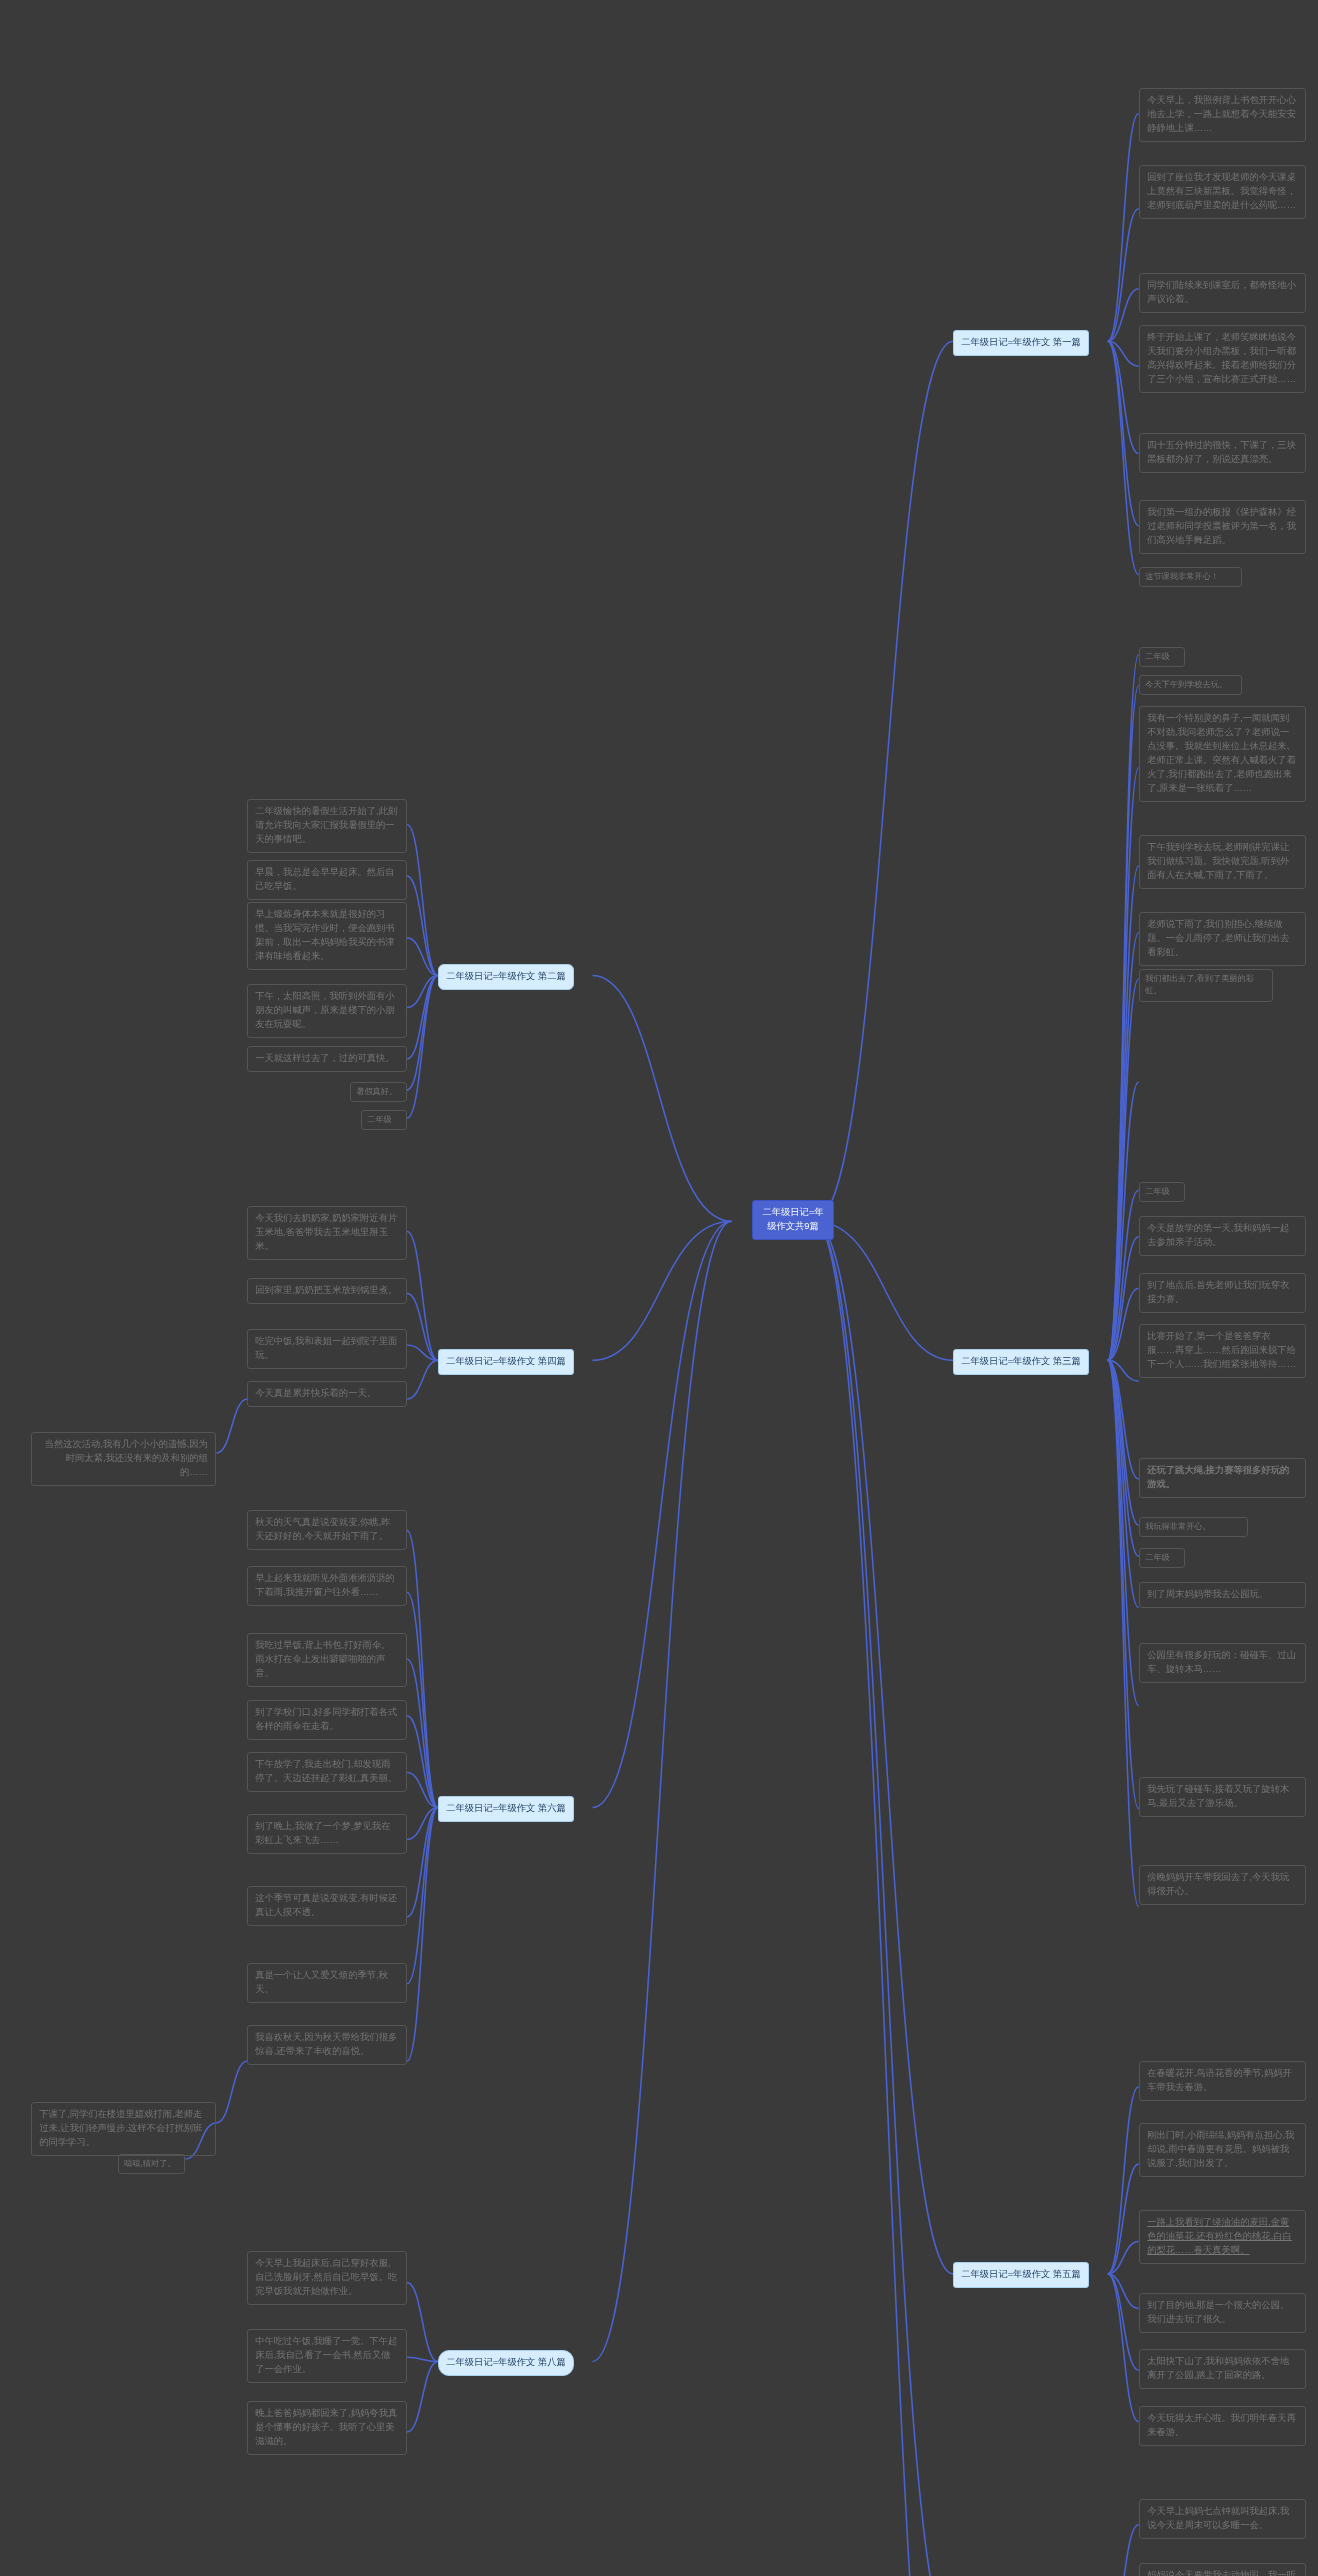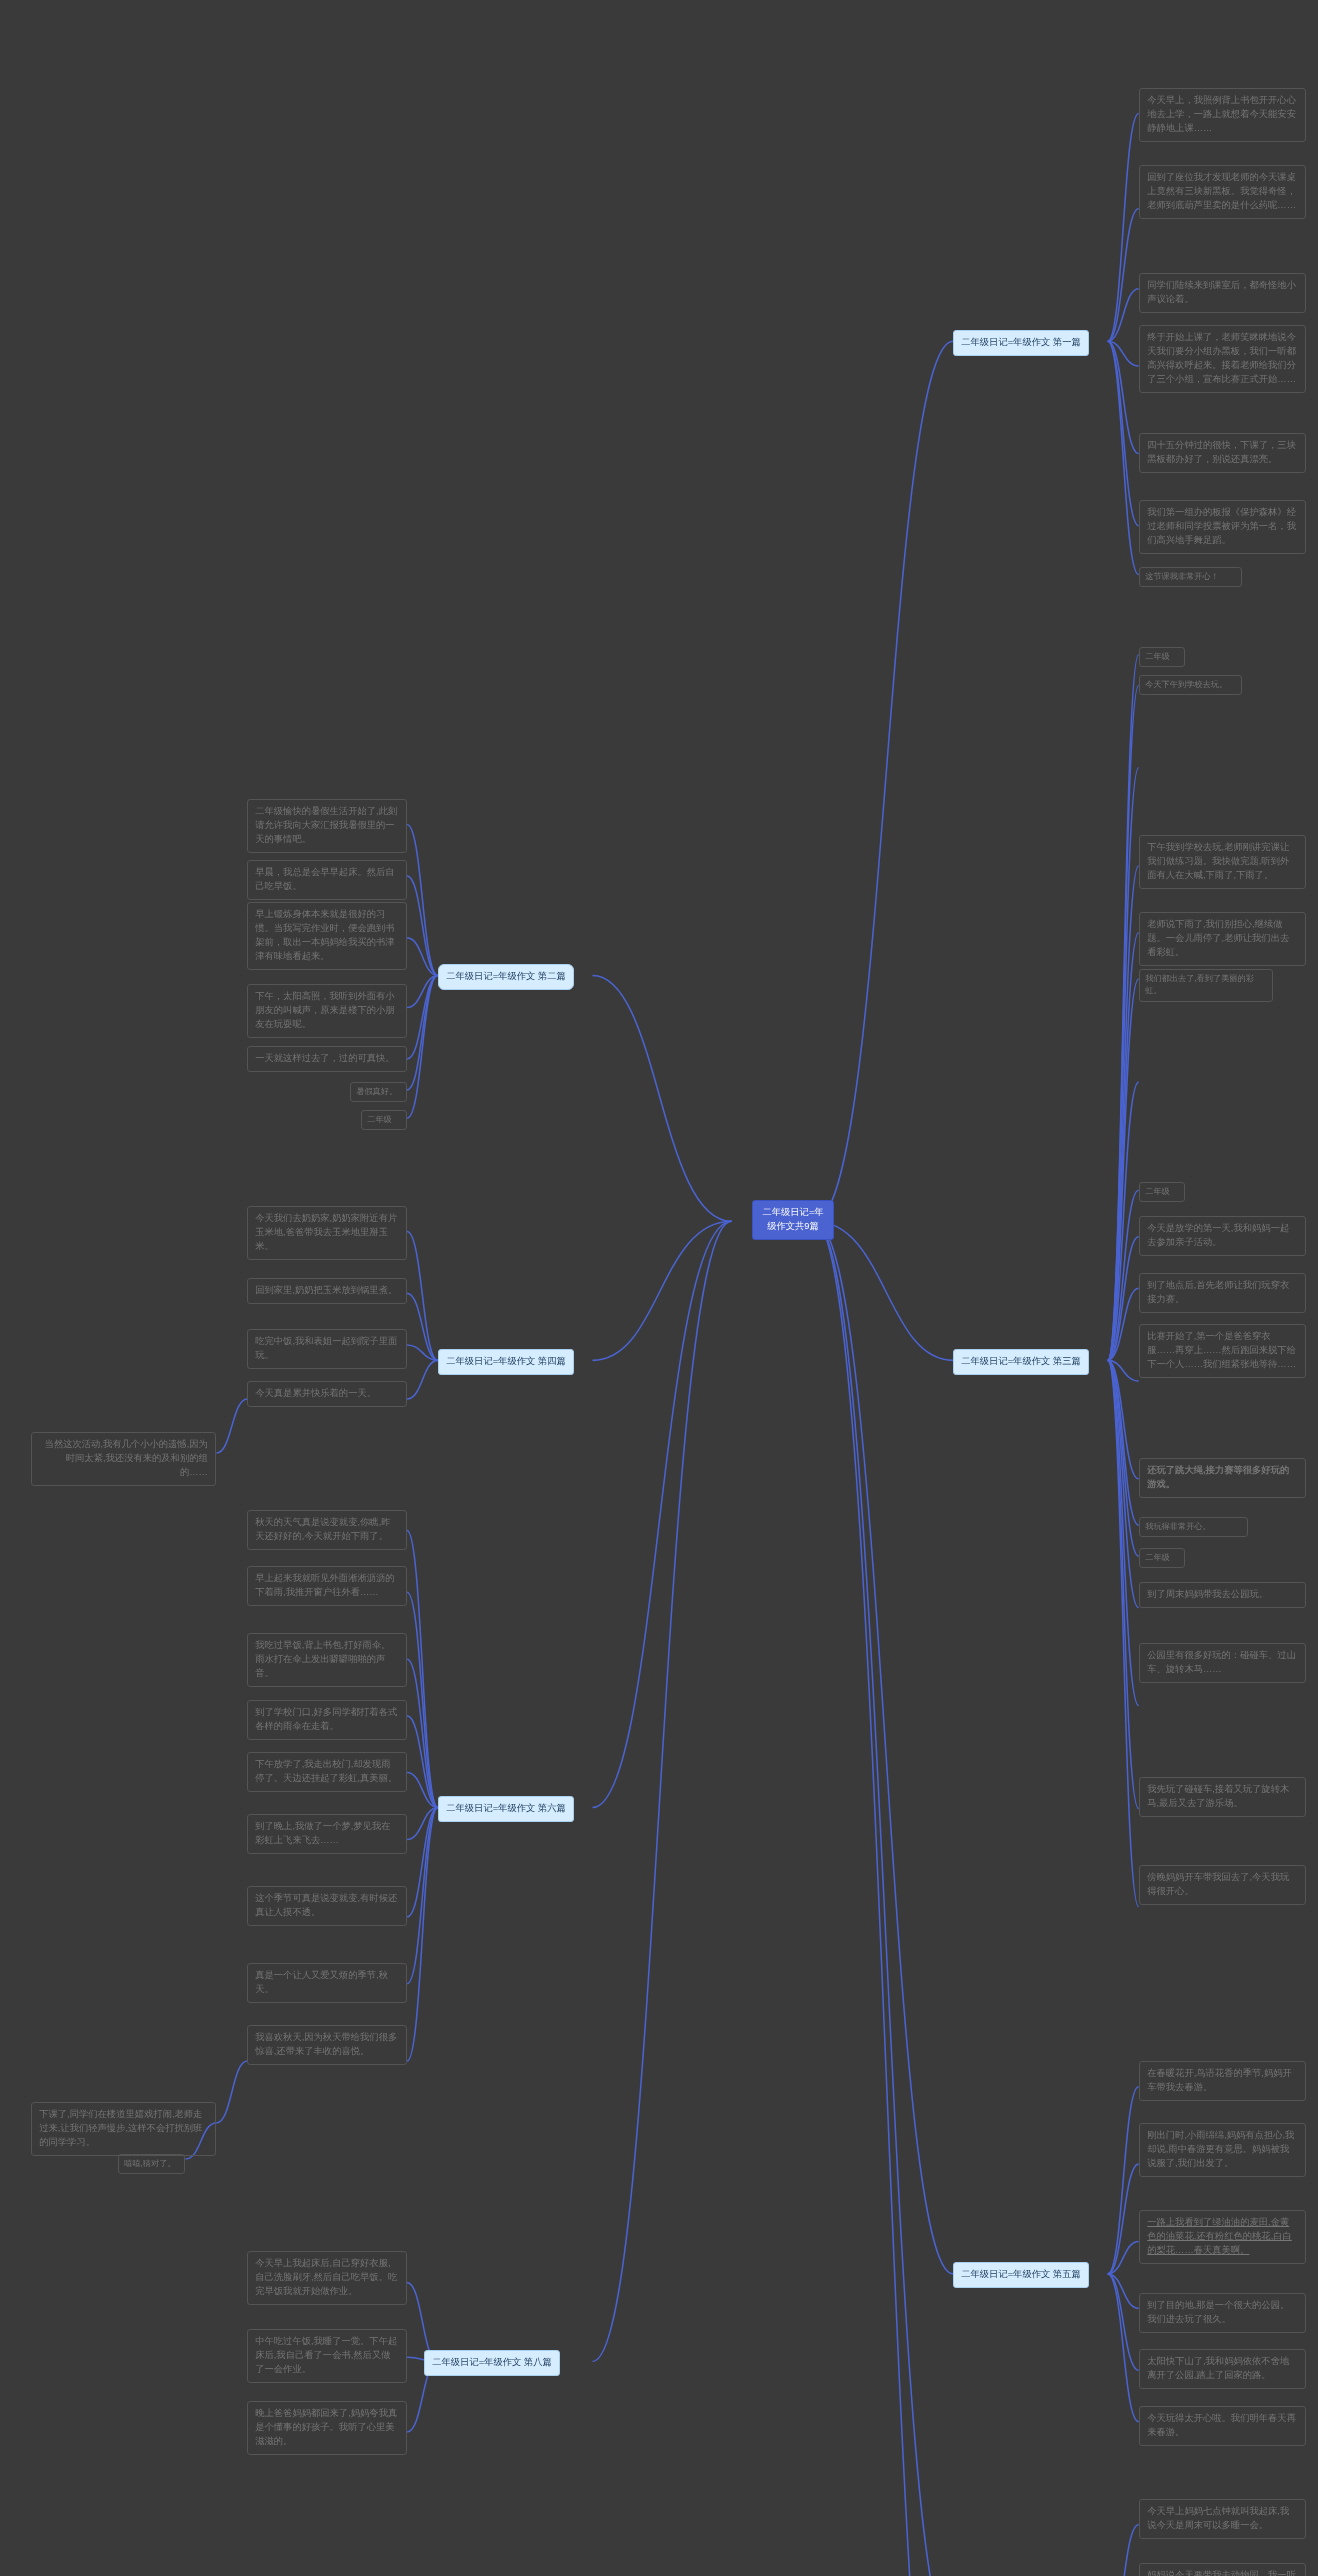--- a/index.html
+++ b/index.html
@@ -108,40 +108,41 @@
 
 <div class="node root" style="left:752px;top:1200px;width:82px;">二年级日记=年级作文共9篇</div>
 
 <div class="node branch" style="left:953px;top:330px;">二年级日记=年级作文 第一篇</div>
 <div class="node branch" style="left:953px;top:1349px;">二年级日记=年级作文 第三篇</div>
 <div class="node branch" style="left:953px;top:2262px;">二年级日记=年级作文 第五篇</div>
 
 <div class="node branch" style="left:438px;top:964px;border-radius:6px;">二年级日记=年级作文 第二篇</div>
 <div class="node branch" style="left:438px;top:1349px;">二年级日记=年级作文 第四篇</div>
 <div class="node branch" style="left:438px;top:1796px;">二年级日记=年级作文 第六篇</div>
-<div class="node branch" style="left:424px;top:2350px;">二年级日记=年级作文 第八篇</div>
+<div class="node branch" style="left:438px;top:2350px;border-radius:11px;">二年级日记=年级作文 第八篇</div>
 
 <div class="node leaf" style="left:1139px;top:88px;width:167px;">今天早上，我照例背上书包开开心心地去上学，一路上就想着今天能安安静静地上课……</div>
 <div class="node leaf" style="left:1139px;top:165px;width:167px;">回到了座位我才发现老师的今天课桌上竟然有三块新黑板。我觉得奇怪，老师到底葫芦里卖的是什么药呢……</div>
 <div class="node leaf" style="left:1139px;top:273px;width:167px;">同学们陆续来到课室后，都奇怪地小声议论着。</div>
 <div class="node leaf" style="left:1139px;top:325px;width:167px;">终于开始上课了，老师笑眯眯地说今天我们要分小组办黑板，我们一听都高兴得欢呼起来。接着老师给我们分了三个小组，宣布比赛正式开始……</div>
 <div class="node leaf" style="left:1139px;top:433px;width:167px;">四十五分钟过的很快，下课了，三块黑板都办好了，别说还真漂亮。</div>
 <div class="node leaf" style="left:1139px;top:500px;width:167px;">我们第一组办的板报《保护森林》经过老师和同学投票被评为第一名，我们高兴地手舞足蹈。</div>
 <div class="node leaf small" style="left:1139px;top:567px;width:103px;">这节课我非常开心！</div>
 
 <div class="node leaf" style="left:247px;top:799px;width:160px;">二年级愉快的暑假生活开始了,此刻请允许我向大家汇报我暑假里的一天的事情吧。</div>
 <div class="node leaf" style="left:247px;top:860px;width:160px;">早晨，我总是会早早起床。然后自己吃早饭。</div>
 <div class="node leaf" style="left:247px;top:902px;width:160px;">早上锻炼身体本来就是很好的习惯。当我写完作业时，便会跑到书架前，取出一本妈妈给我买的书津津有味地看起来。</div>
 <div class="node leaf" style="left:247px;top:984px;width:160px;">下午，太阳高照，我听到外面有小朋友的叫喊声，原来是楼下的小朋友在玩耍呢。</div>
 <div class="node leaf" style="left:247px;top:1046px;width:160px;">一天就这样过去了，过的可真快。</div>
 <div class="node leaf small" style="left:350px;top:1082px;width:57px;">暑假真好。</div>
 <div class="node leaf small" style="left:361px;top:1110px;width:46px;">二年级</div>
 
 <div class="node leaf small" style="left:1139px;top:647px;width:46px;">二年级</div>
 <div class="node leaf small" style="left:1139px;top:675px;width:103px;">今天下午到学校去玩。</div>
+<div class="node leaf" style="left:1139px;top:706px;width:167px;">我有一个特别灵的鼻子,一闻就闻到不对劲,我问老师怎么了？老师说一点没事。我就坐到座位上休息起来,老师正常上课。突然有人喊着火了着火了,我们都跑出去了,老师也跑出来了,原来是一张纸着了……</div>
 <div class="node leaf" style="left:1139px;top:835px;width:167px;">下午我到学校去玩,老师刚讲完课让我们做练习题。我快做完题,听到外面有人在大喊,下雨了,下雨了。</div>
 <div class="node leaf" style="left:1139px;top:912px;width:167px;">老师说下雨了,我们别担心,继续做题。一会儿雨停了,老师让我们出去看彩虹。</div>
 <div class="node leaf small" style="left:1139px;top:969px;width:134px;">我们都出去了,看到了美丽的彩虹。</div>
 <div class="node leaf small" style="left:1139px;top:1182px;width:46px;">二年级</div>
 <div class="node leaf" style="left:1139px;top:1216px;width:167px;">今天是放学的第一天,我和妈妈一起去参加亲子活动。</div>
 <div class="node leaf" style="left:1139px;top:1273px;width:167px;">到了地点后,首先老师让我们玩穿衣接力赛。</div>
 <div class="node leaf" style="left:1139px;top:1324px;width:167px;">比赛开始了,第一个是爸爸穿衣服……再穿上……然后跑回来脱下给下一个人……我们组紧张地等待……</div>
 <div class="node leaf" style="left:1139px;top:1458px;width:167px;font-weight:bold;">还玩了跳大绳,接力赛等很多好玩的游戏。</div>
 <div class="node leaf small" style="left:1139px;top:1517px;width:109px;">我玩得非常开心。</div>
 <div class="node leaf small" style="left:1139px;top:1548px;width:46px;">二年级</div>

